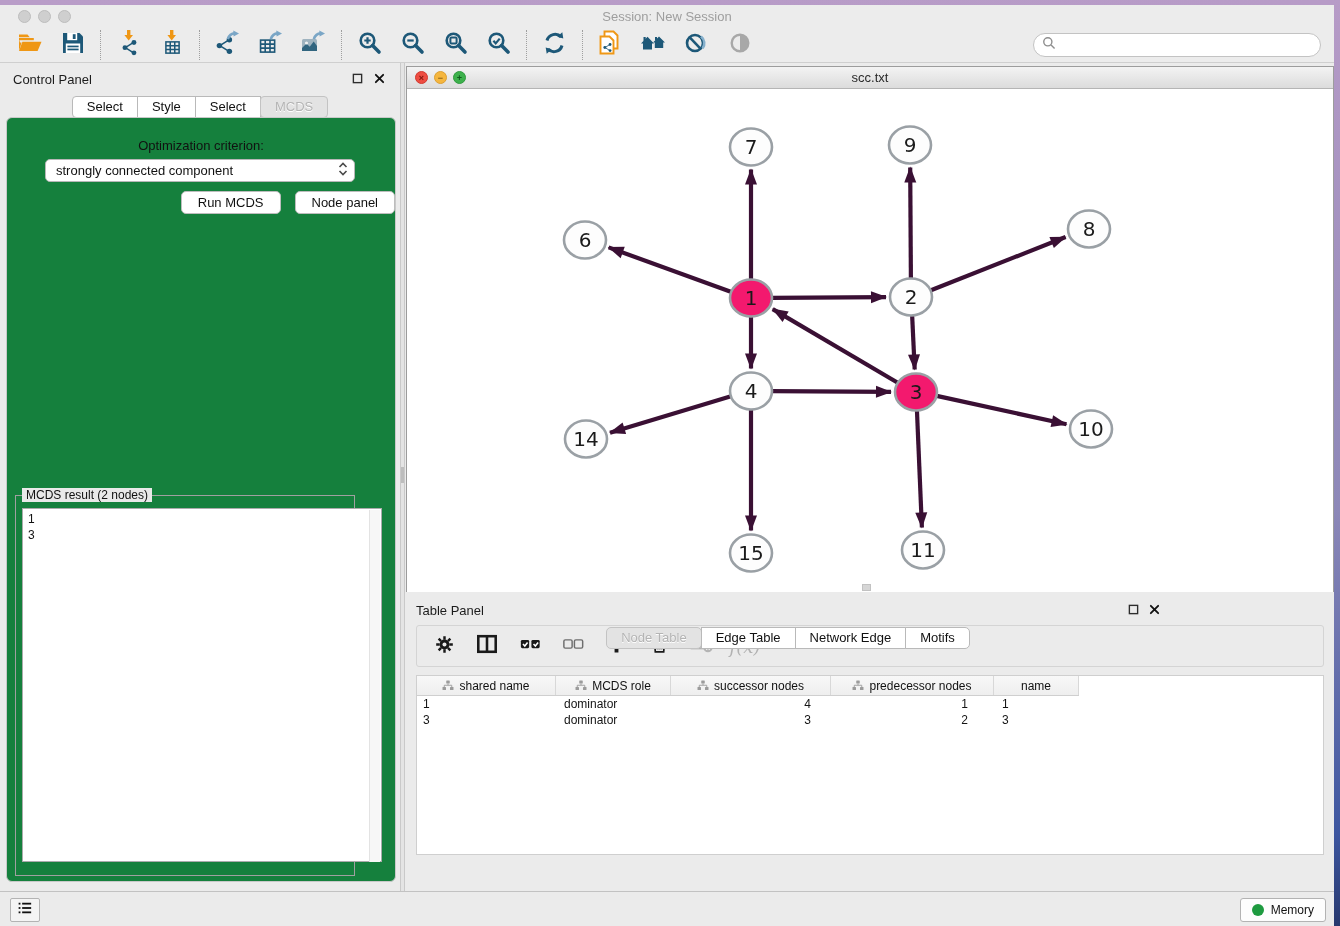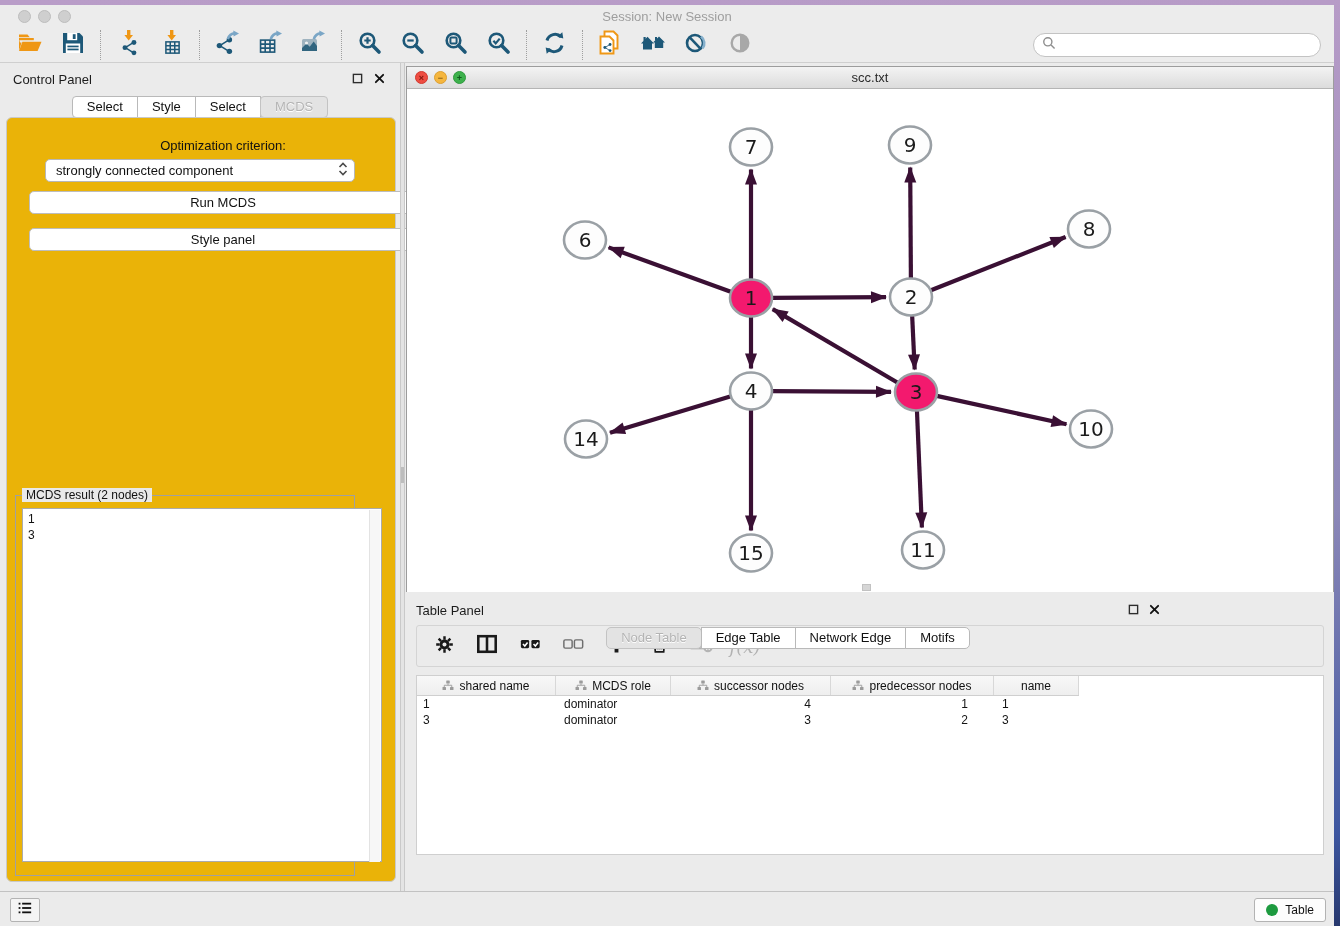--- a/index.html
+++ b/index.html
@@ -25,25 +25,25 @@
 
   
   .cpanel { position:absolute; left:0; top:63px; width:400px; height:828px; background:#ebebeb; }
   .panel-head { position:relative; height:30px; }
   .panel-head .ph-title { position:absolute; left:13px; top:9px; font-size:13px; color:#1c1c1c; }
   .mini-btn { position:absolute; top:8px; width:14px; height:14px; display:flex; align-items:center; justify-content:center; }
   .tabsrow { position:absolute; top:33px; left:0; width:100%; display:flex; justify-content:center; }
   .tab { height:22px; line-height:20px; padding:0 14px; font-size:13px; color:#111; background:#fff; border:1px solid #b9b9b9; margin-left:-1px; }
   .tab:first-child { border-radius:4px 0 0 4px; margin-left:0; }
   .tab.selected { background:#e3e3e3; color:#b4b4b4; text-shadow:0 1px 0 #fff; border-color:#c3c3c3; border-radius:4px; }
-  .cp-body { position:absolute; left:6px; top:54px; width:390px; height:765px; background:#eab308; border:1px solid #c9c9c9; border-radius:6px;padding-left:22px; }
+  .cp-body { position:absolute; left:6px; top:54px; width:390px; height:765px; background:#15803d; border:1px solid #c9c9c9; border-radius:6px; }
   .opt-label { position:absolute; top:20px; width:100%; text-align:center; font-size:13px; color:#111; }
   .dropdown { position:absolute; left:38px; top:41px; width:310px; height:23px; background:#fff; border:1px solid #b7b7b7; border-radius:5px; display:flex; align-items:center; padding:0 6px 0 10px; font-size:13px; color:#111; }
   .dropdown .dd-val { flex:1; }
-  .btnrow { position:absolute; top:73px; width:100%; display:flex; justify-content:flex-end; gap:14px;flex-direction:column; }
+  .btnrow { position:absolute; top:73px; width:100%; display:flex; justify-content:flex-end; gap:14px; }
   .pushbtn { height:23px; padding:0 16px; background:#fff; border:1px solid #bdbdbd; border-radius:5px; font-size:13px; color:#111; line-height:21px; }
   .groupbox { position:absolute; left:8px; top:377px; width:340px; height:381px; border:1px solid #a0a0a0; }
   .groupbox .gb-label { position:absolute; left:6px; top:-8px; background:#e9e9e9; padding:0 4px; font-size:12px; color:#111; }
   .gb-text { position:absolute; left:6px; top:12px; width:360px; height:354px; background:#fff; border:1px solid #ababab; font-size:12px; line-height:16px; padding:2px 5px; color:#111; }
   .gb-scroll { position:absolute; right:1px; top:1px; width:11px; height:352px; background:#f7f7f7; border-left:1px solid #e3e3e3; }
 
   
   .vsplit { position:absolute; left:400px; top:63px; width:5px; height:828px; background:#e4e4e4; border-left:1px solid #c9c9c9; border-right:1px solid #c9c9c9; }
   .vsplit .handle { position:absolute; left:0; top:404px; width:3px; height:16px; background:#bdbdbd; }
 
@@ -290,21 +290,21 @@
       <div class="opt-label">Optimization criterion:</div>
       <div class="dropdown">
         <span class="dd-val">strongly connected component</span>
         <span><svg width="10" height="16" viewBox="0 0 10 16">
               <path d="M1.5 6L5 2.5 8.5 6" fill="none" stroke="#4a4a4a" stroke-width="1.6"></path>
               <path d="M1.5 10L5 13.5 8.5 10" fill="none" stroke="#4a4a4a" stroke-width="1.6"></path>
             </svg></span>
       </div>
       <div class="btnrow">
         <button class="pushbtn">Run MCDS</button>
-        <button class="pushbtn">Style panel</button>
+        <button class="pushbtn">Node panel</button>
       </div>
       <div class="groupbox">
         <span class="gb-label">MCDS result (2 nodes)</span>
         <div class="gb-text" id="mcds-result">
           <div class="gb-scroll"></div>
         <div>1</div>
             <div>3</div>
           </div>
       </div>
     </div>
@@ -560,18 +560,18 @@
               <rect x="3.5" y="10.8" width="2.4" height="2.4"></rect>
               <rect x="3.5" y="16.6" width="2.4" height="2.4"></rect>
               <rect x="8.2" y="5" width="12" height="2.4"></rect>
               <rect x="8.2" y="10.8" width="12" height="2.4"></rect>
               <rect x="8.2" y="16.6" width="12" height="2.4"></rect>
             </g>
           </svg></span>
     </span>
     <span class="mem-btn">
       <span class="mem-dot"></span>
-      <span class="mem-label">Table</span>
+      <span class="mem-label">Memory</span>
     </span>
   </div>
 
   <div class="desk-right"></div>
 </div>
 
 </body></html>

